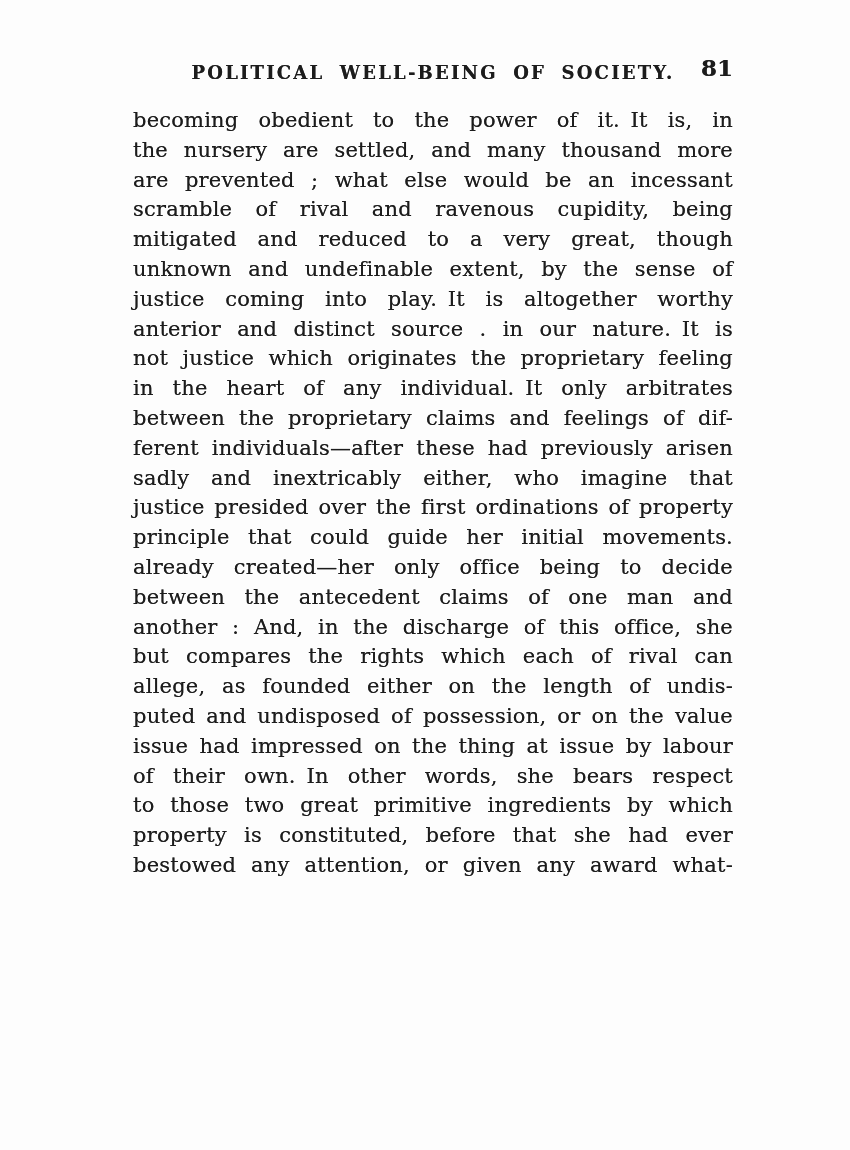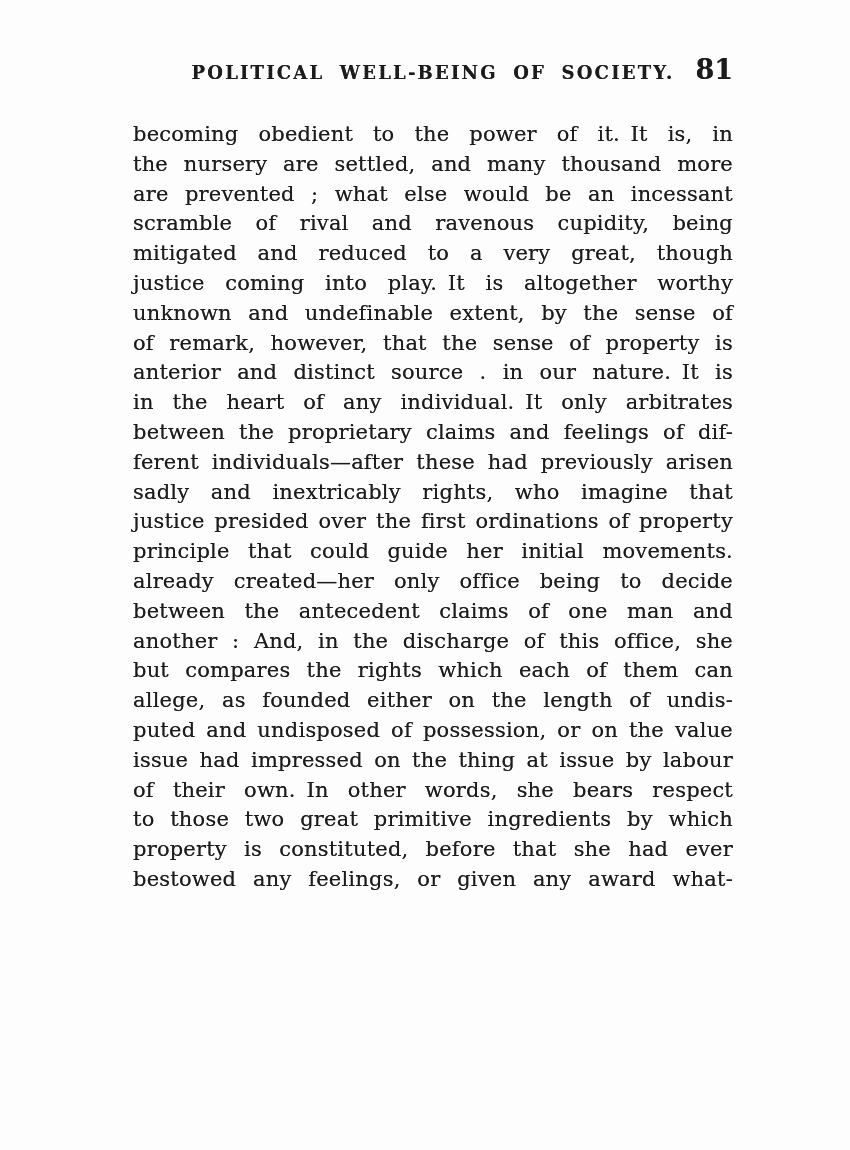--- a/index.html
+++ b/index.html
@@ -32,28 +32,28 @@
     font-size: 18px;
     font-weight: bold;
     letter-spacing: 2.2px;
     word-spacing: 7px;
     text-shadow: 0 0 0.6px rgba(20,20,20,0.75);
   }
   .folio {
     position: absolute;
     right: 0;
     top: -4px;
-    font-size: 27px;
+    font-size: 23px;
     font-weight: bold;
     text-shadow: 0 0 0.6px rgba(20,20,20,0.75);
   }
   .body-block {
     position: absolute;
     left: 133px;
-    top: 120px;
+    top: 106px;
     width: 600px;
   }
   .line {
     width: 600px;
     height: 29.8px;
     line-height: 29.8px;
     font-size: 21px;
     letter-spacing: 0.2px;
     text-align: justify;
     text-align-last: justify;
@@ -68,35 +68,35 @@
   <div class="header">
     <div class="running-title">POLITICAL WELL-BEING OF SOCIETY.</div>
     <div class="folio">81</div>
   </div>
   <div class="body-block">
       <div class="line">becoming obedient to the power of it. It is, in</div>
       <div class="line">the nursery are settled, and many thousand more</div>
       <div class="line">are prevented ; what else would be an incessant</div>
       <div class="line">scramble of rival and ravenous cupidity, being</div>
       <div class="line">mitigated and reduced to a very great, though</div>
+      <div class="line">unknown and undefinable extent, by the sense of</div>
       <div class="line">justice coming into play. It is altogether worthy</div>
-      <div class="line">unknown and undefinable extent, by the sense of</div>
-      <div class="line">of remark, however, that the sense of property is</div>
       <div class="line">anterior and distinct source . in our nature. It is</div>
+      <div class="line">not justice which originates the proprietary feeling</div>
       <div class="line">in the heart of any individual. It only arbitrates</div>
       <div class="line">between the proprietary claims and feelings of dif-</div>
       <div class="line">ferent individuals—after these had previously arisen</div>
-      <div class="line">sadly and inextricably rights, who imagine that</div>
+      <div class="line">sadly and inextricably either, who imagine that</div>
       <div class="line">justice presided over the first ordinations of property</div>
       <div class="line">principle that could guide her initial movements.</div>
       <div class="line">already created—her only office being to decide</div>
       <div class="line">between the antecedent claims of one man and</div>
       <div class="line">another : And, in the discharge of this office, she</div>
-      <div class="line">but compares the rights which each of them can</div>
+      <div class="line">but compares the rights which each of rival can</div>
       <div class="line">allege, as founded either on the length of undis-</div>
       <div class="line">puted and undisposed of possession, or on the value</div>
       <div class="line">issue had impressed on the thing at issue by labour</div>
       <div class="line">of their own. In other words, she bears respect</div>
       <div class="line">to those two great primitive ingredients by which</div>
       <div class="line">property is constituted, before that she had ever</div>
-      <div class="line">bestowed any feelings, or given any award what-</div>
+      <div class="line">bestowed any attention, or given any award what-</div>
     </div>
 </div>
 
 </body></html>

